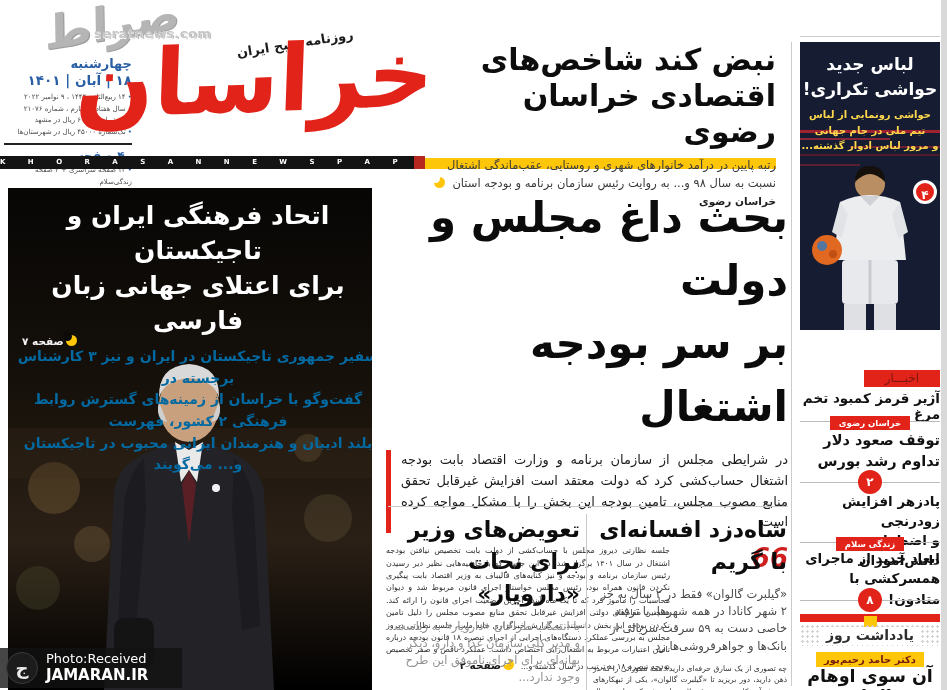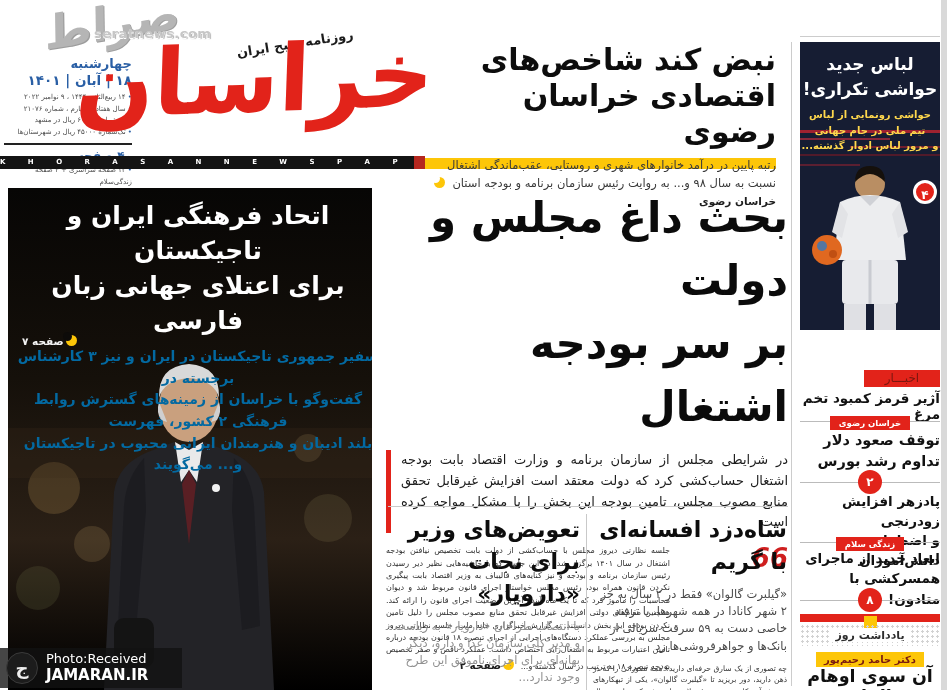--- a/index.html
+++ b/index.html
@@ -102,21 +102,21 @@
   .p1 { left:0; top:369px; }
   .p2 { left:0; top:490px; }
   .sb-divb { position:absolute; width:140px; height:24px; }
   .sb-divb::before { content:""; position:absolute; left:0; right:0; top:50%; height:1px; background:#bbb; }
   .sb-divb .badge { position:absolute; left:50%; top:50%; transform:translate(-50%,-50%); }
   .d2 { left:0; top:428px; }
   .d8 { left:0; top:546px; }
   .sb-redbar { position:absolute; left:0; top:572px; width:140px; height:8px; background:#e2231a; }
   .sb-notch { position:absolute; left:64px; top:574px; width:13px; height:12px; background:#fdc608; }
   .sb-dotted { position:absolute; left:0; top:582px; width:140px; height:22px; background-image:radial-gradient(#d2d2d2 1px, transparent 1.2px); background-size:5px 5px; text-align:center; }
-  .sb-dotted span { background:#fff; padding:0 6px; font-size:11px; font-weight:bold; color:#2e2e2e; line-height:22px; }
+  .sb-dotted span { background:#fff; padding:0 6px; font-size:14px; font-weight:bold; color:#2e2e2e; line-height:22px; }
   .sb-author { position:absolute; left:0; top:606px; width:140px; text-align:center; }
   .sb-author span { background:#fdc608; color:#7a1a10; font-weight:bold; font-size:10px; padding:2px 8px; }
   .sb-note-title { position:absolute; left:0; top:624px; width:140px; text-align:center; font-size:17.5px; font-weight:bold; color:#101010; }
 </style>
 </head>
 <body>
 
 <div class="page">
 
   <div class="abs serat">

